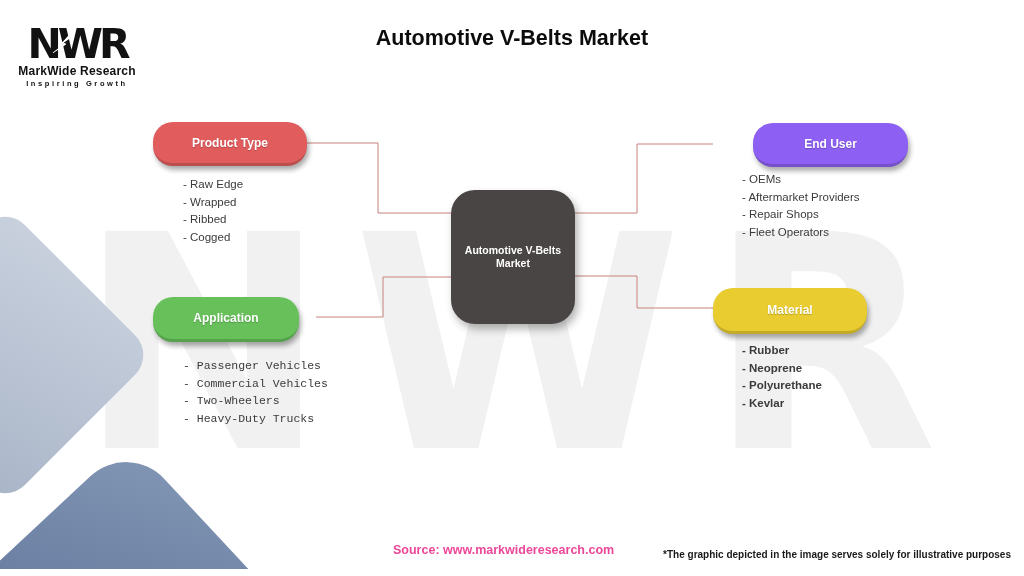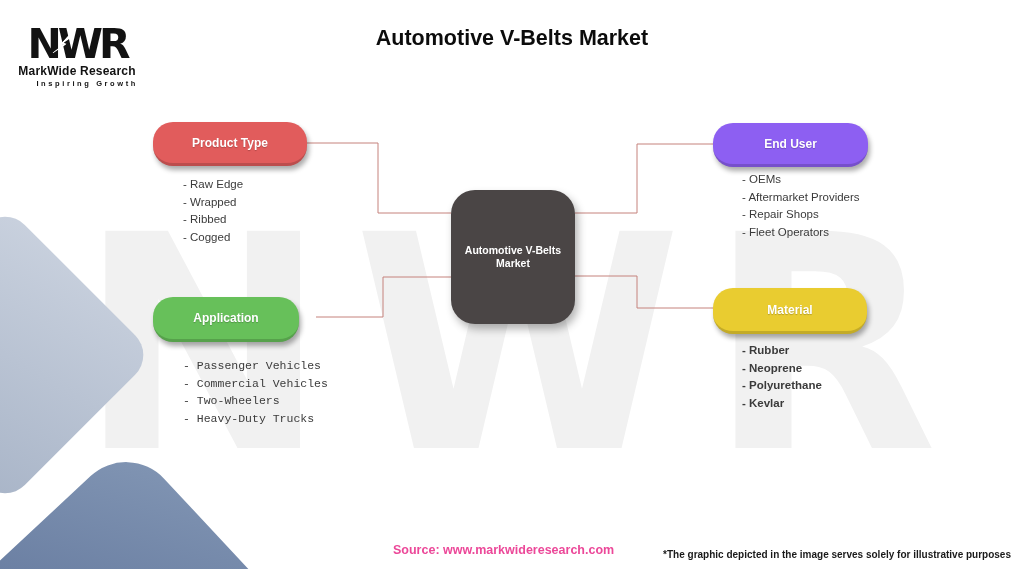--- a/index.html
+++ b/index.html
@@ -44,21 +44,21 @@
     font-family:"DejaVu Sans","Liberation Sans",sans-serif;
     font-size:41px;font-weight:bold;letter-spacing:-4px;line-height:44px;
     transform:scaleY(0.98);
   }
   .logo-bolt{
     position:absolute;left:34px;top:9px;width:5px;height:26px;background:#ffffff;
     transform:rotate(24deg) skewX(-18deg);z-index:7;
     clip-path:polygon(0 0,100% 0,35% 45%,100% 45%,20% 100%,0 100%,55% 52%,0 52%);
   }
   .logo-name{font-size:12px;font-weight:bold;letter-spacing:0.2px;margin-top:-2px;}
-  .logo-tagline{font-size:7.5px;font-weight:bold;letter-spacing:2.6px;margin-top:1px;text-align:right;}
+  .logo-tagline{font-size:7.5px;font-weight:bold;letter-spacing:2.6px;margin-top:1px;}
   
   .center-node{
     position:absolute;left:451px;top:190px;width:124px;height:134px;z-index:6;
     border-radius:24px;display:flex;align-items:center;justify-content:center;
     color:#ffffff;font-size:10.5px;font-weight:bold;text-align:center;
     padding:0 13px;box-sizing:border-box;line-height:13px;
     box-shadow:3px 5px 8px rgba(0,0,0,0.30);
   }
   .branch-box{
     position:absolute;z-index:6;border-radius:20px;box-sizing:border-box;
@@ -115,21 +115,21 @@
 
 <div class="page-title">Automotive V-Belts Market</div>
 
 <div class="center-node" style="background: rgb(74, 69, 69);">
   <span>Automotive V-Belts Market</span>
 </div>
 
 <div class="branch-box box-product-type" style="background: rgb(225, 92, 92);">
     <span>Product Type</span>
   </div>
-<div class="branch-box box-end-user" style="background: rgb(141, 95, 242);">
+<div class="branch-box box-end-user" style="background: rgb(141, 95, 242); margin-left: 40px;">
     <span>End User</span>
   </div>
 <div class="branch-box box-application" style="background: rgb(103, 192, 90);">
     <span>Application</span>
   </div>
 <div class="branch-box box-material" style="background: rgb(233, 204, 48);">
     <span>Material</span>
   </div>
 
 <div class="branch-list list-product-type">

